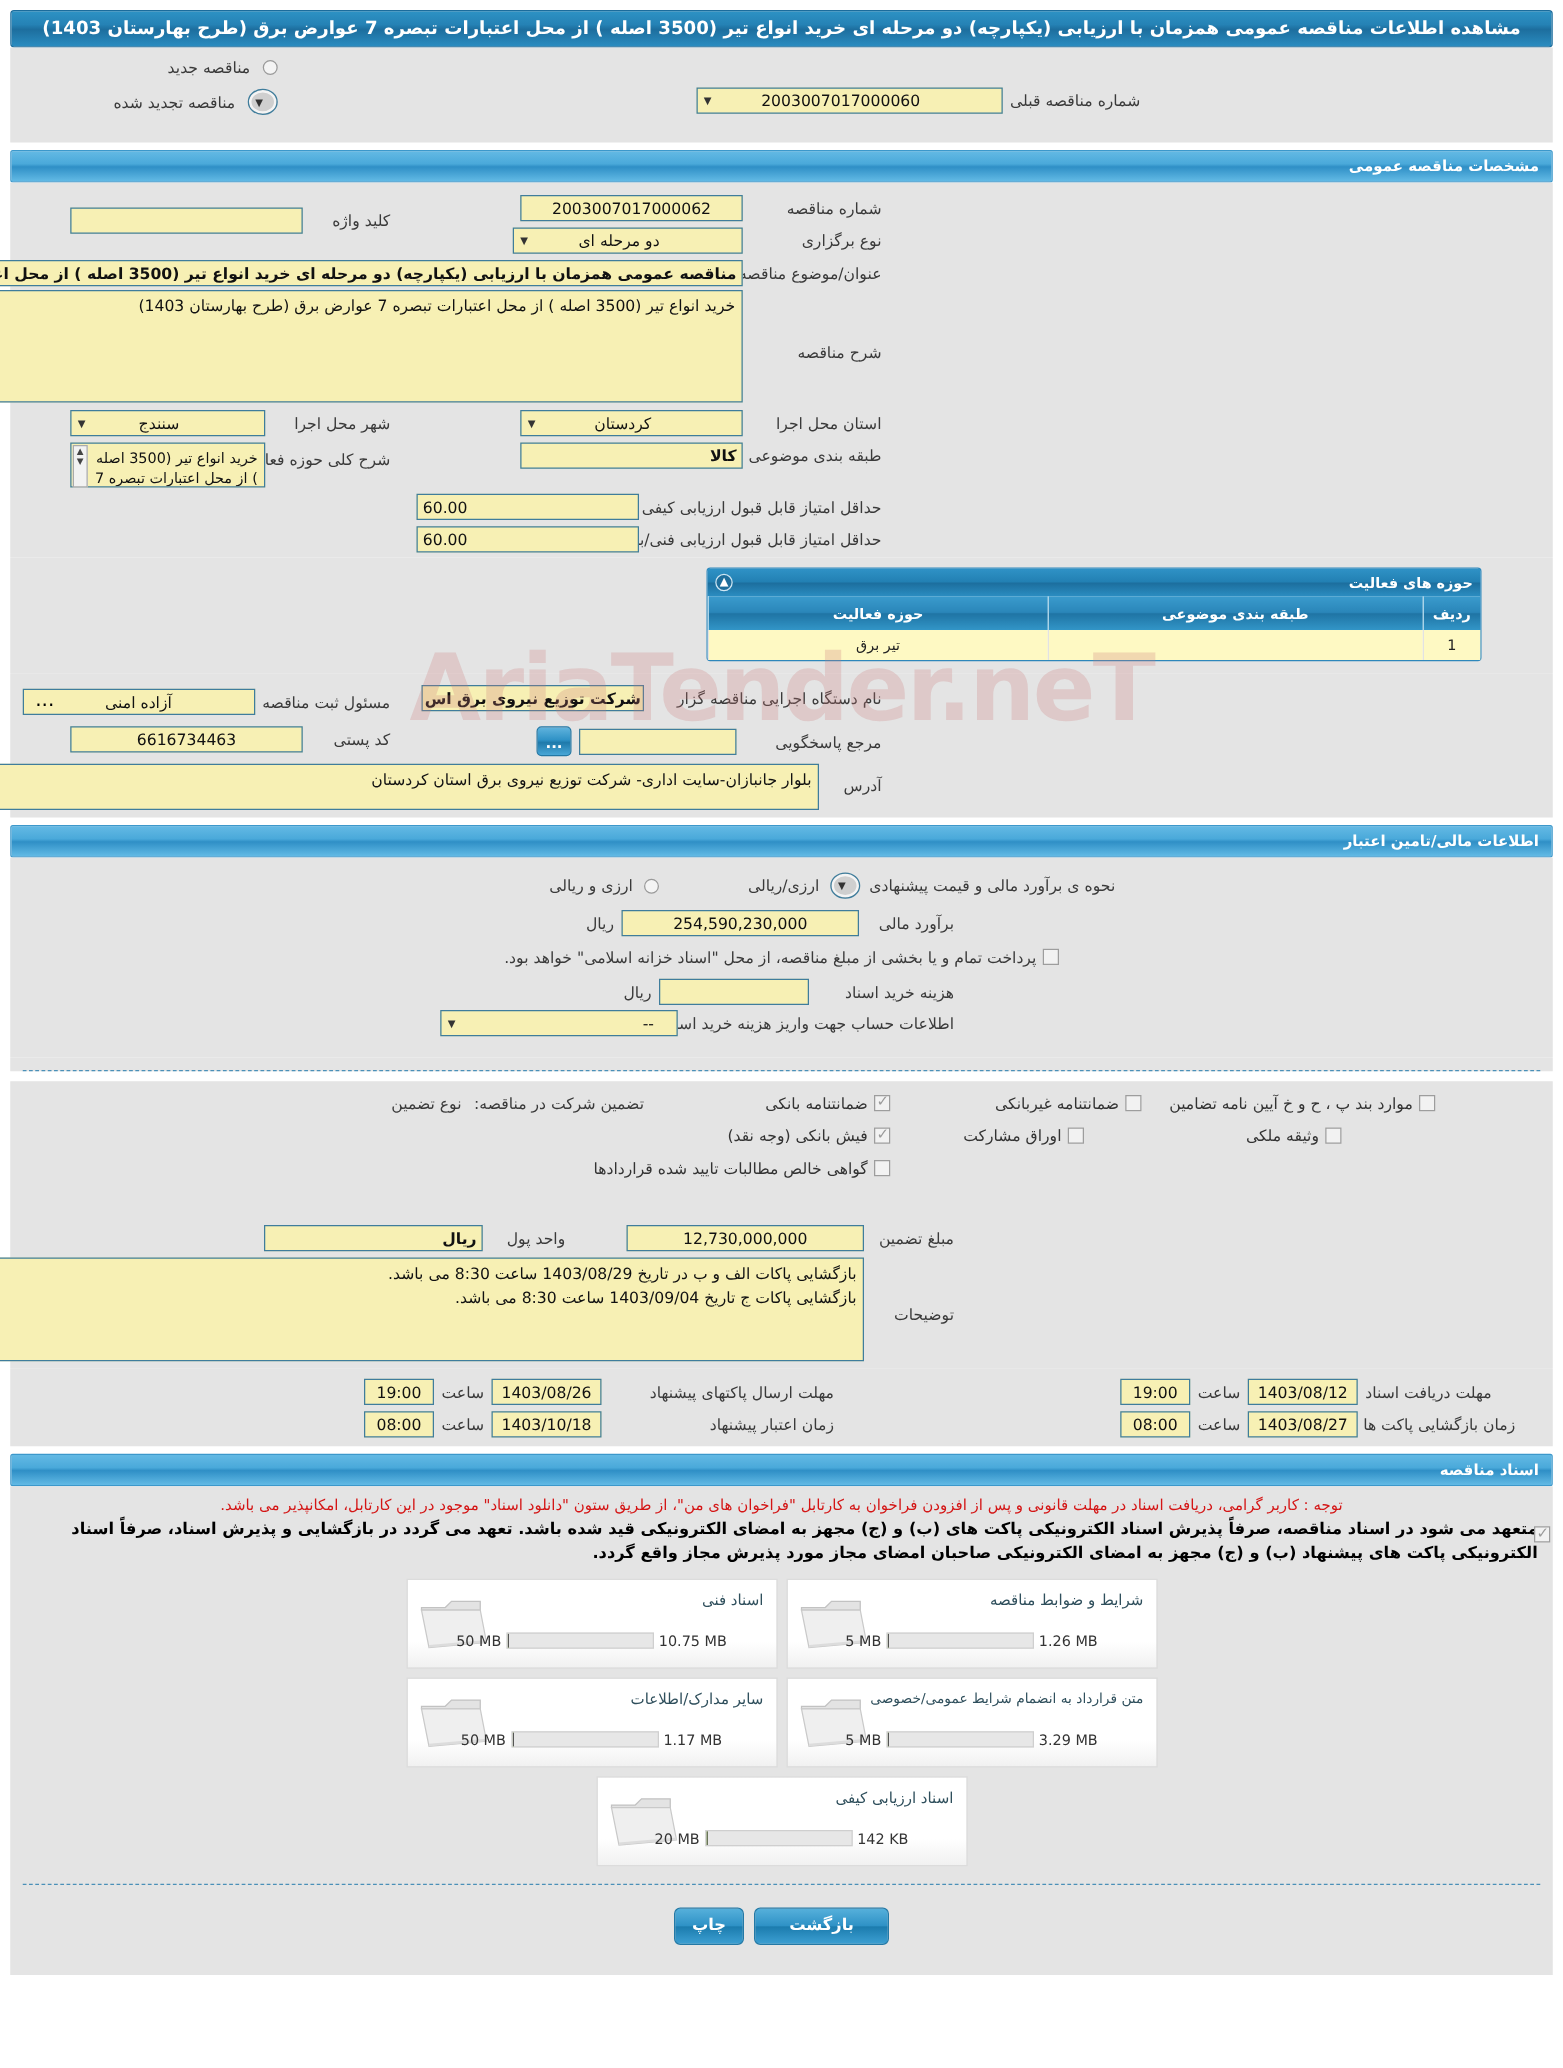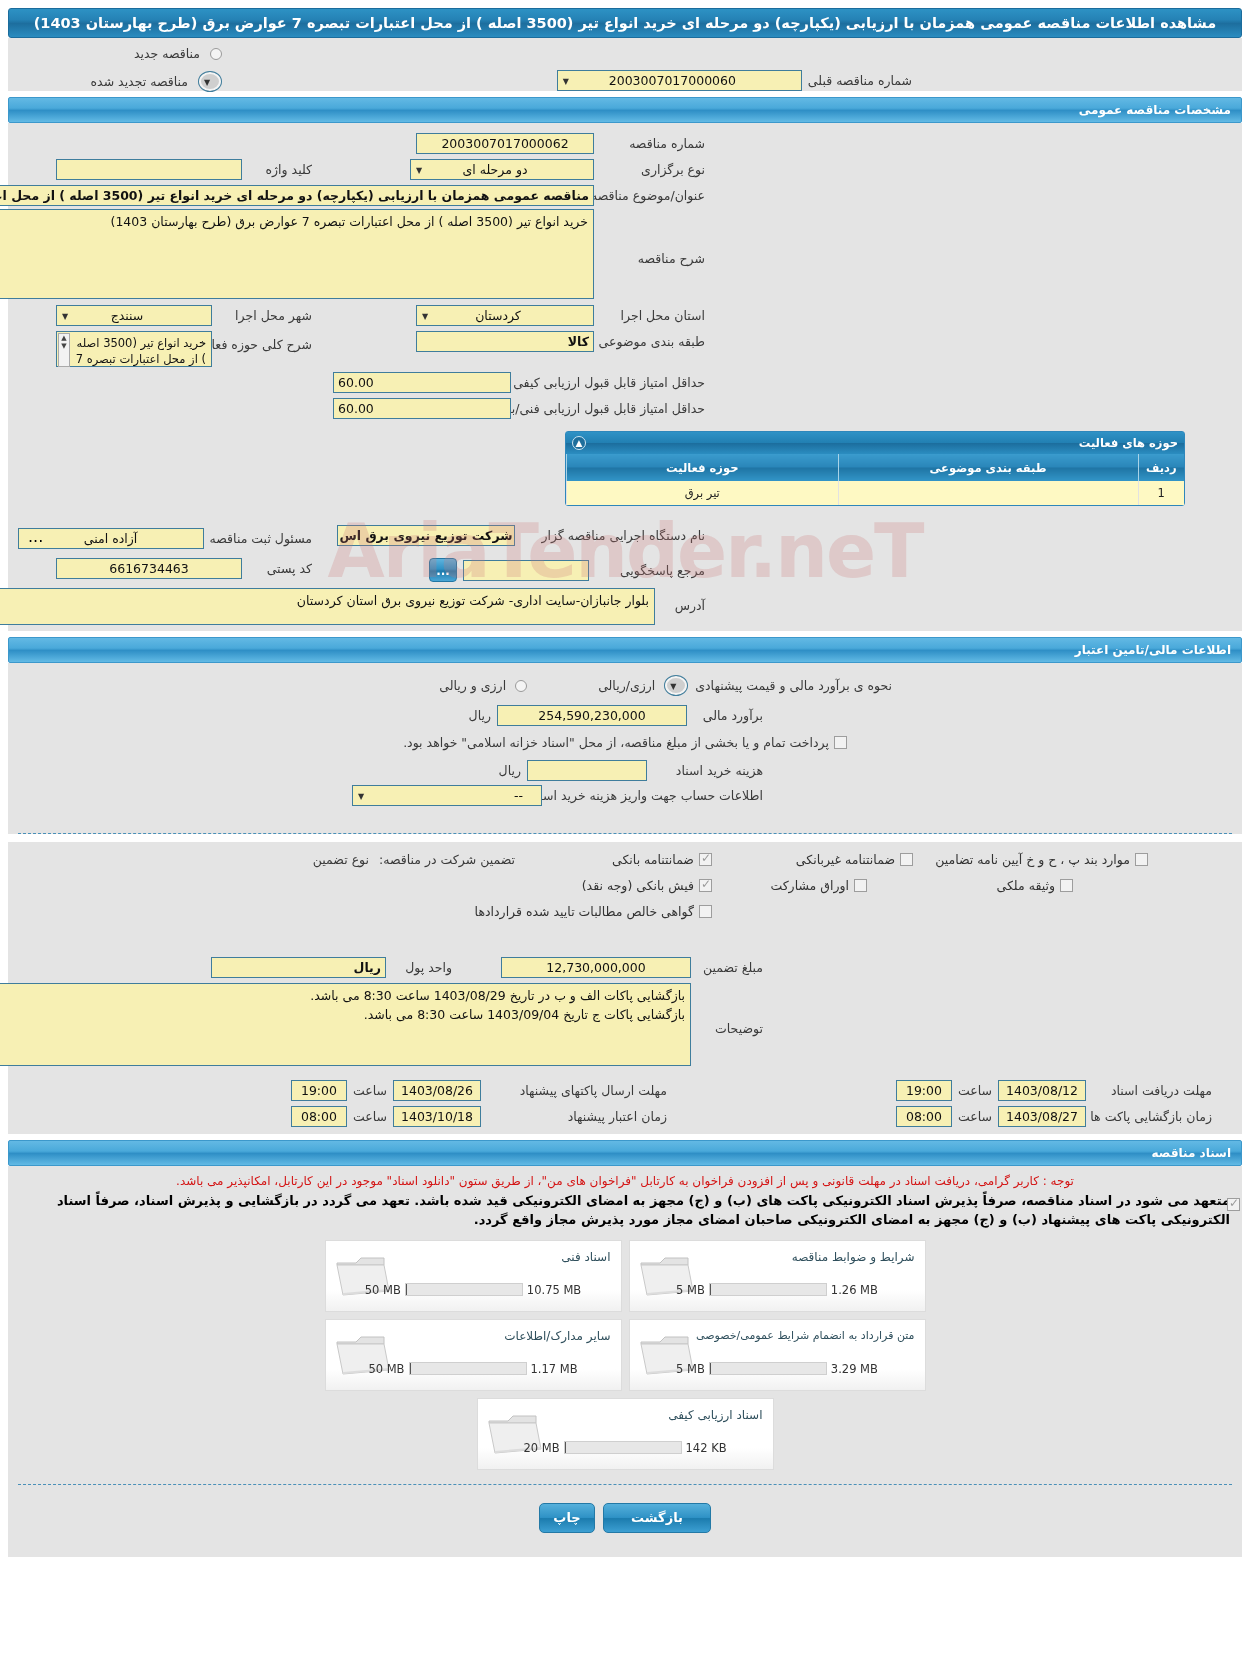--- a/index.html
+++ b/index.html
@@ -206,21 +206,21 @@
   }
   .watermark .v { color: rgba(205,120,120,0.25); }
 </style>
 </head>
 <body>
 
 <div class="page">
 
   <div class="title-bar">مشاهده اطلاعات مناقصه عمومی همزمان با ارزیابی (یکپارچه) دو مرحله ای خرید انواع تیر (3500 اصله ) از محل اعتبارات تبصره 7 عوارض برق (طرح بهارستان 1403)</div>
 
-  <div style="margin:0 8px; background:#e4e4e4; padding:6px 0 2px 0; position:relative; height:53px;">
+  <div style="margin:0 8px; background:#e4e4e4; padding:6px 0 2px 0; position:relative; height:76px;">
 
     <div class="abs" style="right:1020px; top:8px; display:flex; align-items:center; gap:5px;">
       <span class="rad"></span>
       <span class="fld-label">مناقصه جدید</span>
     </div>
 
     <div class="abs" style="right:1020px; top:33px; display:flex; align-items:center; gap:5px;">
       <span class="rad sel"></span>
       <span class="fld-label">مناقصه تجدید شده</span>
     </div>
@@ -237,21 +237,21 @@
 
     <div class="abs" style="right:537px; top:10px; display:flex; align-items:center; gap:6px;">
       <span class="fld-label" style="width:105px; text-align:right;">شماره مناقصه</span>
       <span class="inp center" style="width:178px;">2003007017000062</span>
     </div>
 
     <div class="abs" style="right:537px; top:36px; display:flex; align-items:center; gap:6px;">
       <span class="fld-label" style="width:105px; text-align:right;">نوع برگزاری</span>
       <span class="sel" style="width:184px;">دو مرحله ای</span>
     </div>
-    <div class="abs" style="right:930px; top:36px; display:flex; align-items:center; gap:6px;">
+    <div class="abs" style="right:930px; top:20px; display:flex; align-items:center; gap:6px;">
       <span class="fld-label" style="width:64px; text-align:right;">کلید واژه</span>
       <span class="inp" style="width:186px;"></span>
     </div>
 
     <div class="abs" style="right:537px; top:62px; display:flex; align-items:center; gap:6px;">
       <span class="fld-label" style="width:105px; text-align:right;">عنوان/موضوع مناقصه</span>
       <span class="inp right bold" style="width:648px;">مناقصه عمومی همزمان با ارزیابی (یکپارچه) دو مرحله ای خرید انواع تیر (3500 اصله ) از محل اعتبارات</span>
     </div>
 
     <div class="abs" style="right:537px; top:86px; display:flex; align-items:flex-start; gap:6px;">
@@ -438,21 +438,21 @@
         <span style="display:block;">بازگشایی پاکات الف و ب در تاریخ 1403/08/29 ساعت 8:30 می باشد.</span>
         <span style="display:block;">بازگشایی پاکات ج تاریخ 1403/09/04 ساعت 8:30 می باشد.</span>
       </span>
     </div>
   </div>
 
 
   <div style="margin:0 8px; background:#e4e4e4; position:relative; height:62px;">
 
     <div class="abs" style="right:30px; top:8px; display:flex; align-items:center; gap:6px;">
-      <span class="fld-label" style="width:120px; text-align:right;">مهلت دریافت اسناد</span>
+      <span class="fld-label" style="width:120px; text-align:left;">مهلت دریافت اسناد</span>
       <span class="inp center" style="width:88px;">1403/08/12</span>
       <span class="fld-label">ساعت</span>
       <span class="inp center" style="width:56px;">19:00</span>
     </div>
 
     <div class="abs" style="right:30px; top:34px; display:flex; align-items:center; gap:6px;">
       <span class="fld-label" style="width:120px; text-align:right;">زمان بازگشایی پاکت ها</span>
       <span class="inp center" style="width:88px;">1403/08/27</span>
       <span class="fld-label">ساعت</span>
       <span class="inp center" style="width:56px;">08:00</span>

